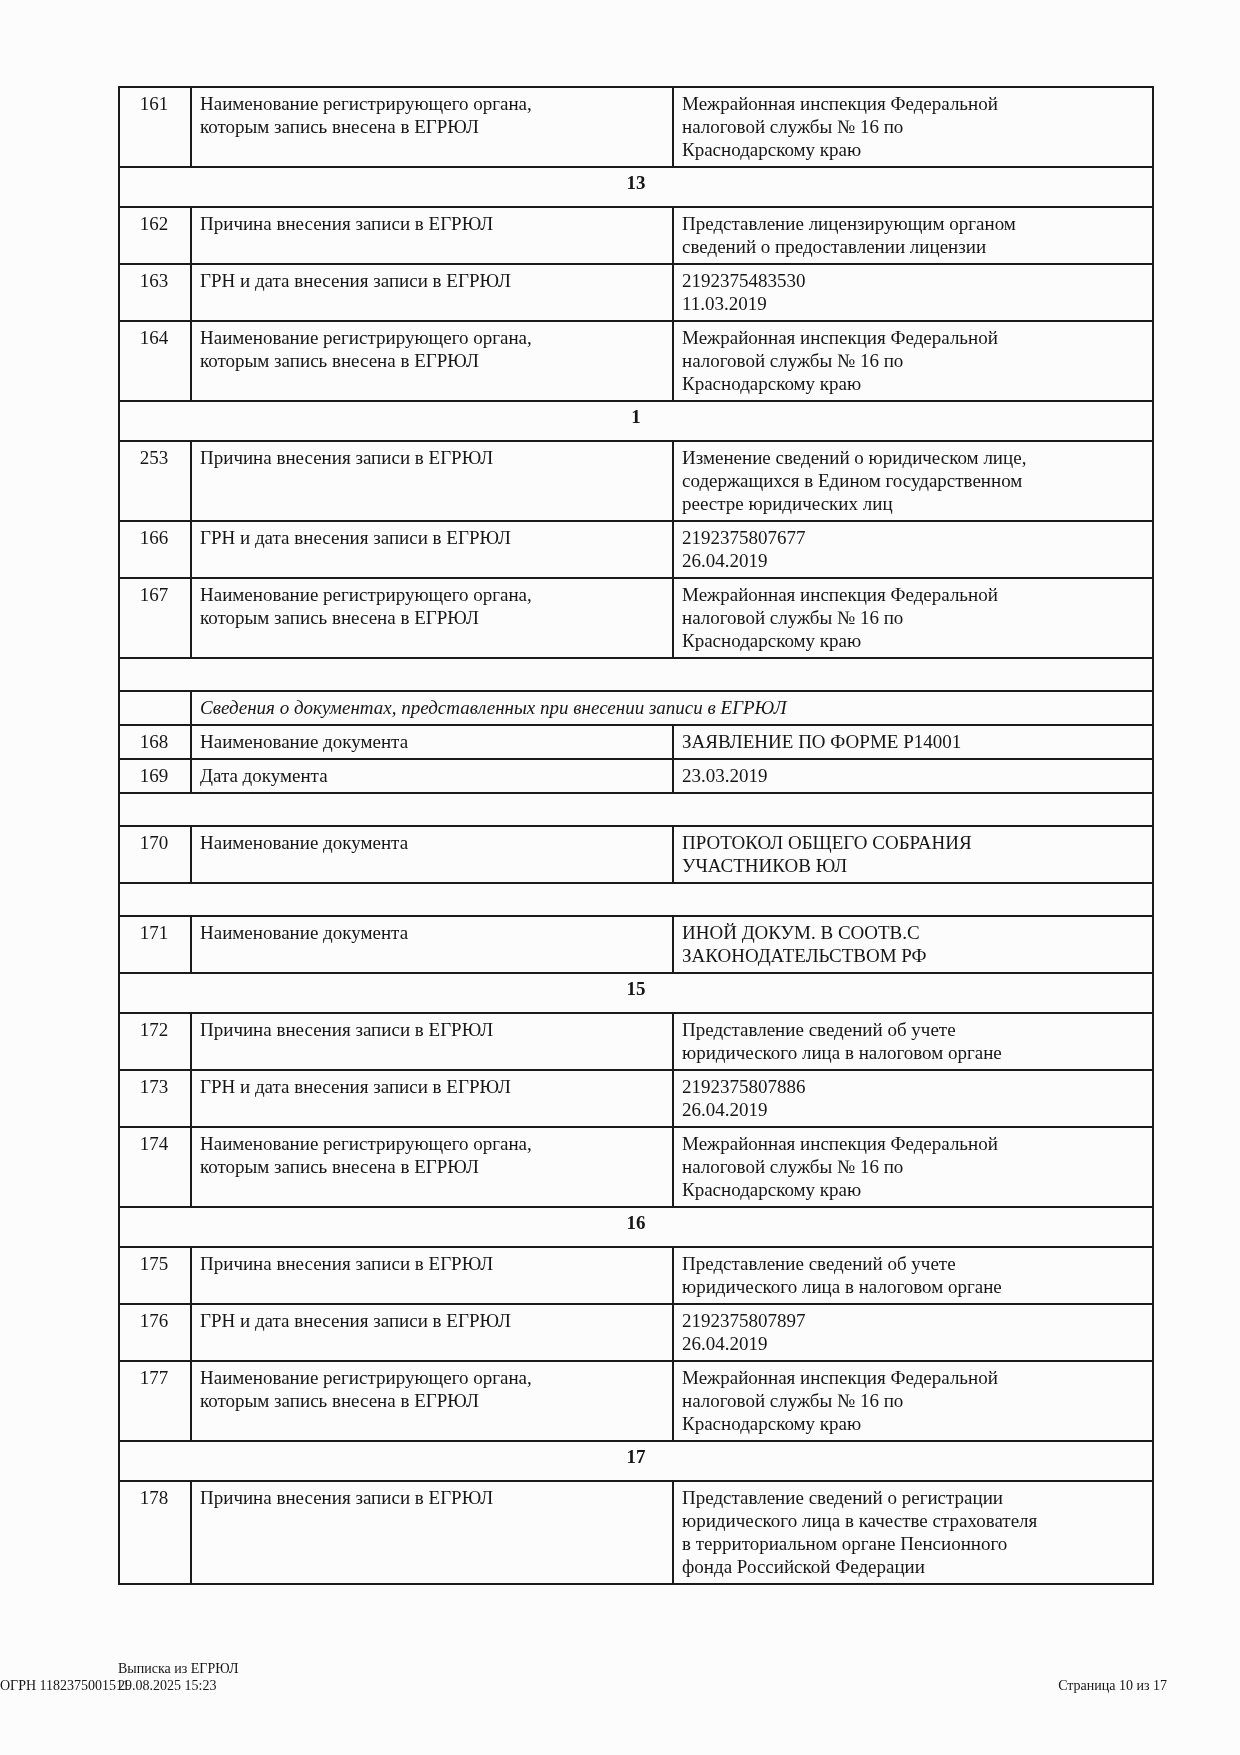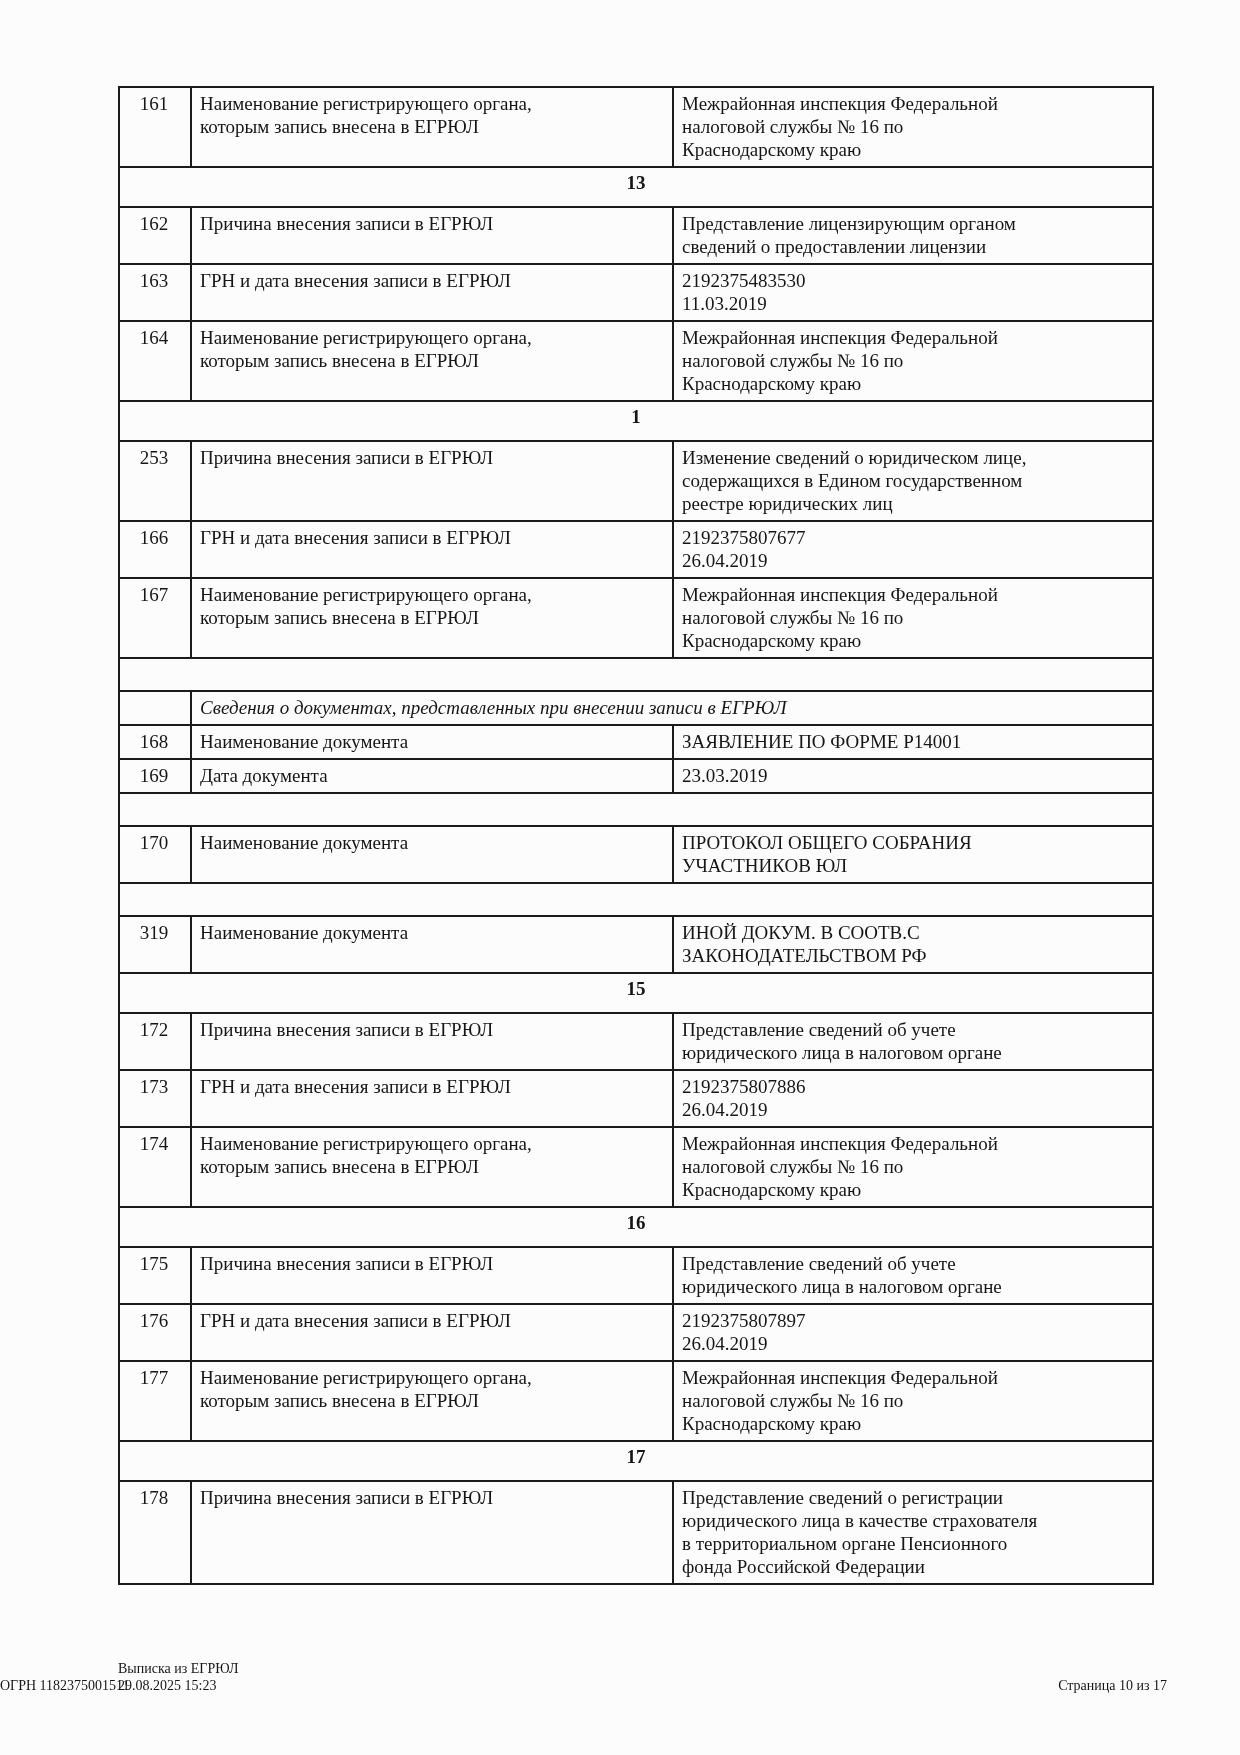--- a/index.html
+++ b/index.html
@@ -162,21 +162,21 @@
       <tr>
         <td class="cell-num">170</td>
         <td class="cell-label">Наименование документа</td>
         <td class="cell-value">ПРОТОКОЛ ОБЩЕГО СОБРАНИЯ
 УЧАСТНИКОВ ЮЛ</td>
       </tr>
       <tr>
         <td class="cell-spacer" colspan="3"></td>
       </tr>
       <tr>
-        <td class="cell-num">319</td>
+        <td class="cell-num">171</td>
         <td class="cell-label">Наименование документа</td>
         <td class="cell-value">ИНОЙ ДОКУМ. В СООТВ.С
 ЗАКОНОДАТЕЛЬСТВОМ РФ</td>
       </tr>
       <tr>
         <td class="cell-section" colspan="3">15</td>
       </tr>
       <tr>
         <td class="cell-num">172</td>
         <td class="cell-label">Причина внесения записи в ЕГРЮЛ</td>

